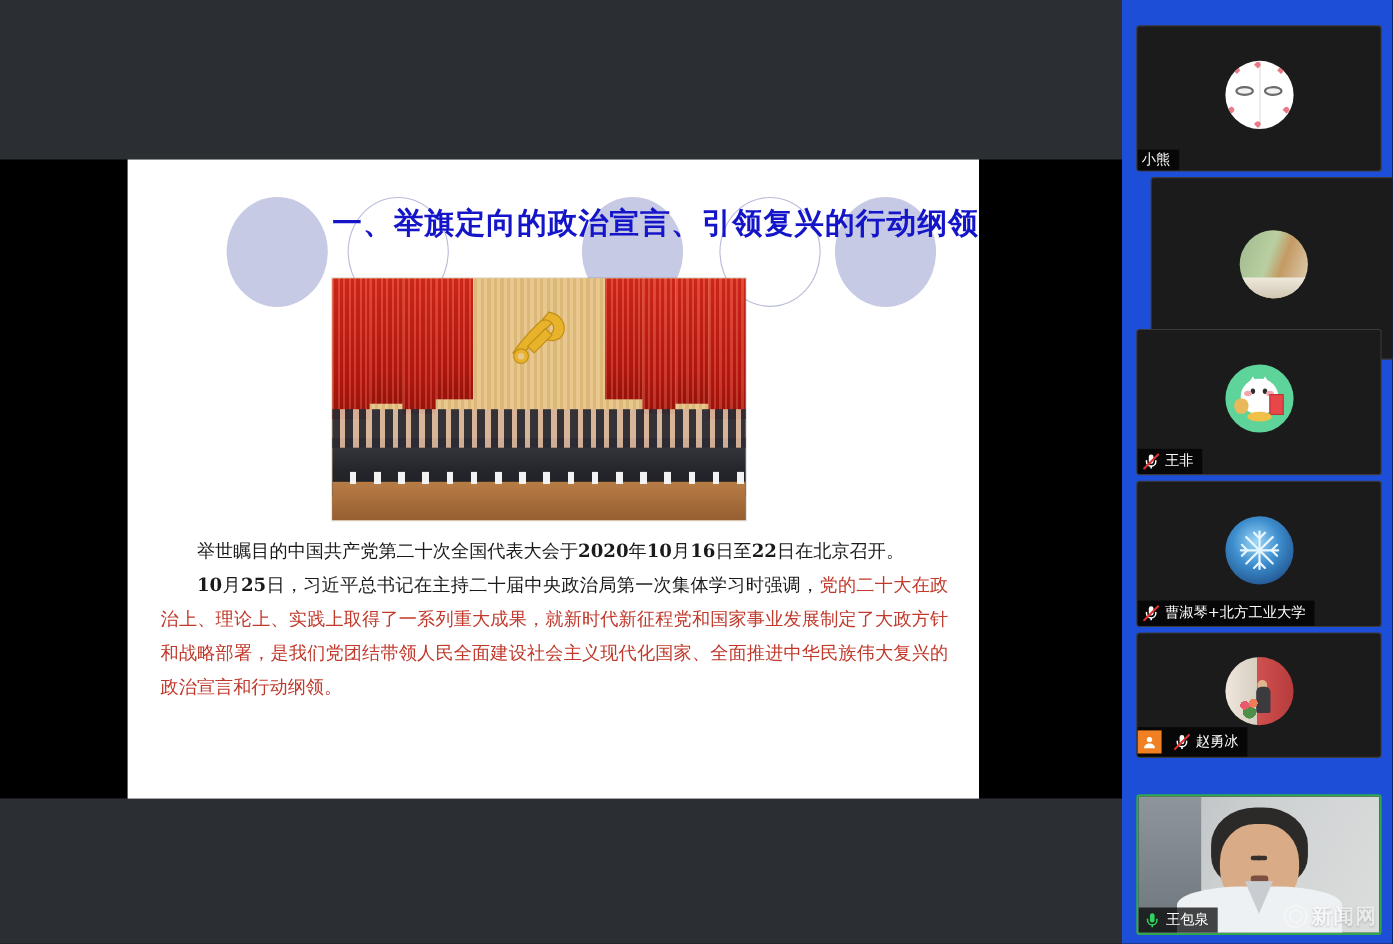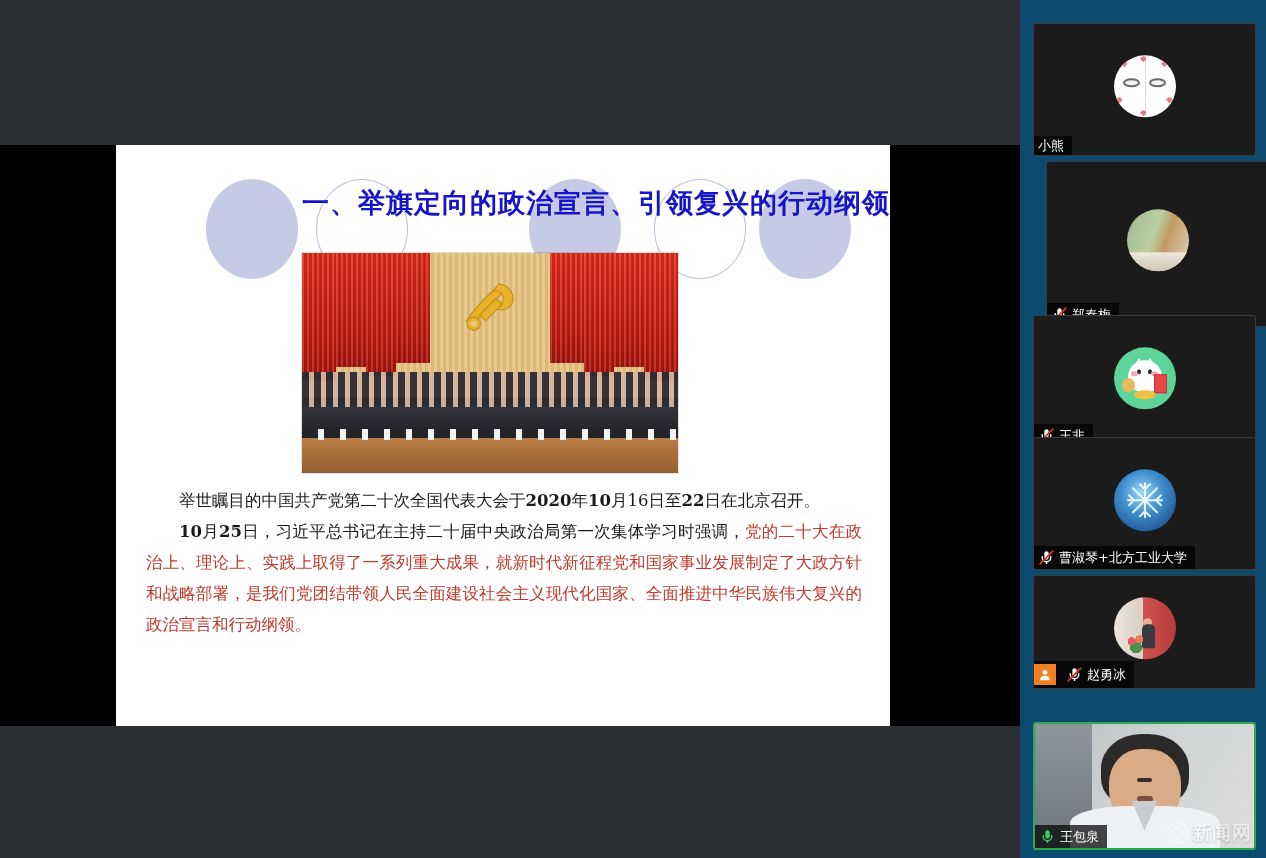--- a/index.html
+++ b/index.html
@@ -109,21 +109,21 @@
     line-height: 31px;
     color: #1a1a1a;
     text-align: justify;
   }
   .body-text p { text-indent: 2em; margin: 0; }
   .hl-red { color: #c0392b; }
 
   
   .rail {
     position: absolute; right: 0; top: 0; width: 246px; height: 858px;
-    background: #0c4a6e;
+    background: #1d4ed8;
   }
   .tile {
     position: absolute; left: 13px; width: 223px;
     background: #1b1b1b;
     border: 1px solid #3a3a3a;
     border-radius: 3px;
     overflow: hidden;
   }
   .tile.active {
     border: 2px solid #2fa84f;
@@ -348,21 +348,21 @@
         </g>
       </svg>
 
       <div class="delegates"></div>
       <div class="heads"></div>
       <div class="table"></div>
       <div class="cups"></div>
     </div>
 
     <div class="body-text">
-      <p><span>举世瞩目的中国共产党第二十次全国代表大会于</span><span style="font-weight: bold;">2020</span><span>年</span><span style="font-weight: bold;">10</span><span>月</span><span style="font-weight: normal;">16</span><span>日至</span><span style="font-weight: bold;">22</span><span>日在北京召开。</span></p>
+      <p><span>举世瞩目的中国共产党第二十次全国代表大会于</span><span style="font-weight: bold;">2020</span><span>年</span><span style="font-weight: bold;">10</span><span>月</span><span style="font-weight: bold;">16</span><span>日至</span><span style="font-weight: bold;">22</span><span>日在北京召开。</span></p>
       <p><span style="font-weight: bold;">10</span><span>月</span><span style="font-weight: bold;">25</span><span>日，习近平总书记在主持二十届中央政治局第一次集体学习时强调，</span><span class="hl-red">党的二十大在政治上、理论上、实践上取得了一系列重大成果，就新时代新征程党和国家事业发展制定了大政方针和战略部署，是我们党团结带领人民全面建设社会主义现代化国家、全面推进中华民族伟大复兴的政治宣言和行动纲领。</span></p>
     </div>
   </div>
 
   <div class="rail">
 
     <div class="tile" style="top:23px; height:133px;">
       <div class="avatar av-bear">
         <div class="divider"></div>
         <div class="eye l"></div>
@@ -385,21 +385,21 @@
         <svg class="mic" viewBox="0 0 24 24">
           <path d="M12 3a3 3 0 0 1 3 3v6a3 3 0 0 1-6 0V6a3 3 0 0 1 3-3z" fill="#fff"></path>
           <path d="M6 11v1a6 6 0 0 0 12 0v-1" stroke="#fff" stroke-width="2" fill="none" stroke-linecap="round"></path>
           <line x1="12" y1="18" x2="12" y2="21" stroke="#fff" stroke-width="2"></line>
           <line x1="3" y1="21" x2="21" y2="3" stroke="#e03131" stroke-width="2.6" stroke-linecap="round"></line>
         </svg>
         <span class="pname">郑春梅</span>
       </div>
     </div>
 
-    <div class="tile" style="top:299px; height:133px;margin-top:16px;">
+    <div class="tile" style="top:299px; height:133px;">
       <div class="avatar av-cat">
         <div class="ear l"></div>
         <div class="ear r"></div>
         <div class="body"></div>
         <div class="eye2 l"></div>
         <div class="eye2 r"></div>
         <div class="cheek l"></div>
         <div class="cheek r"></div>
         <div class="bag"></div>
         <div class="sign"></div>

